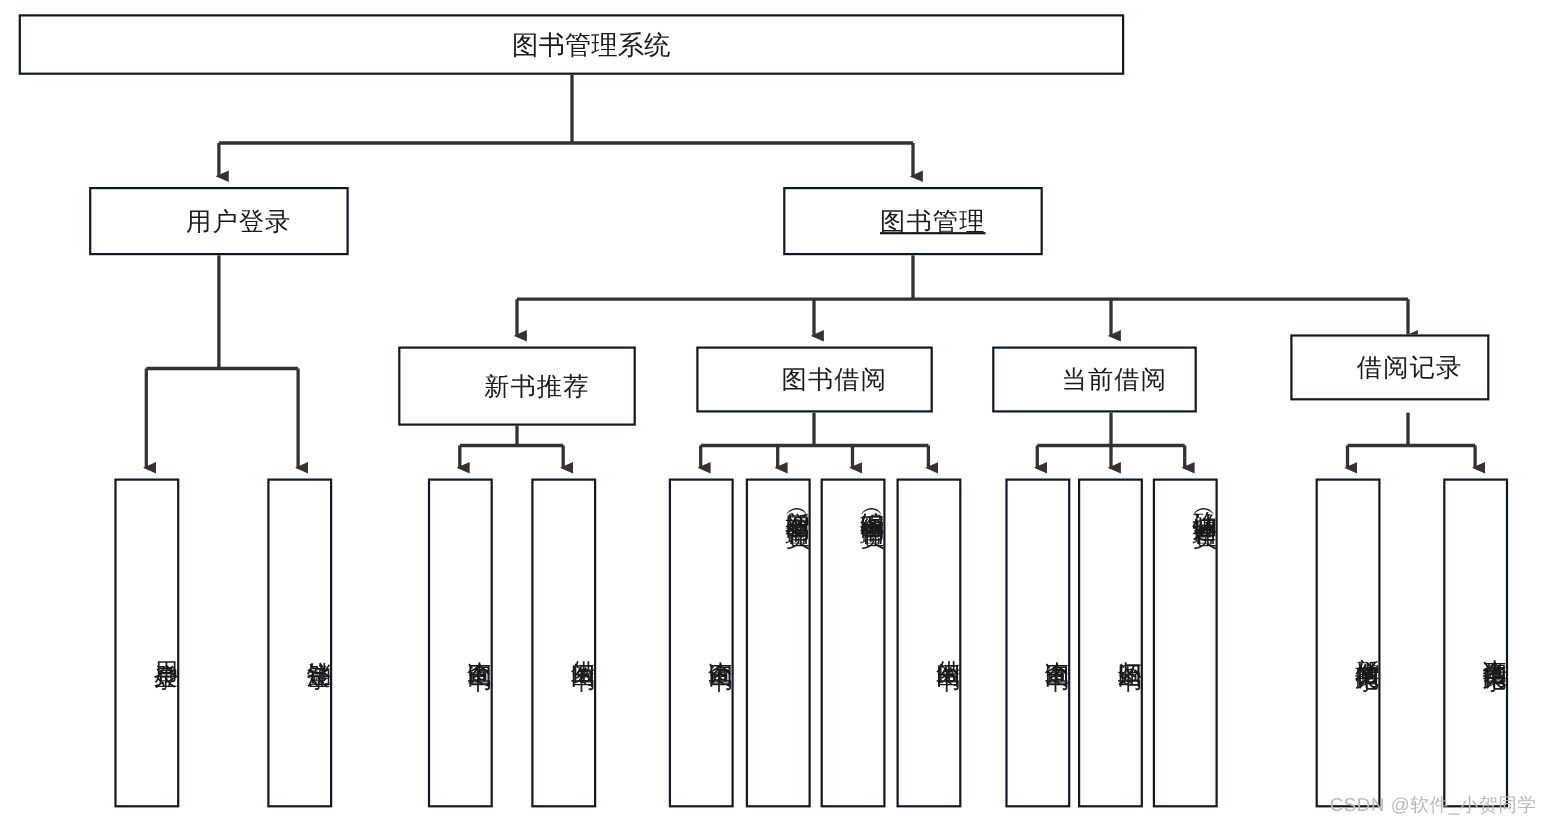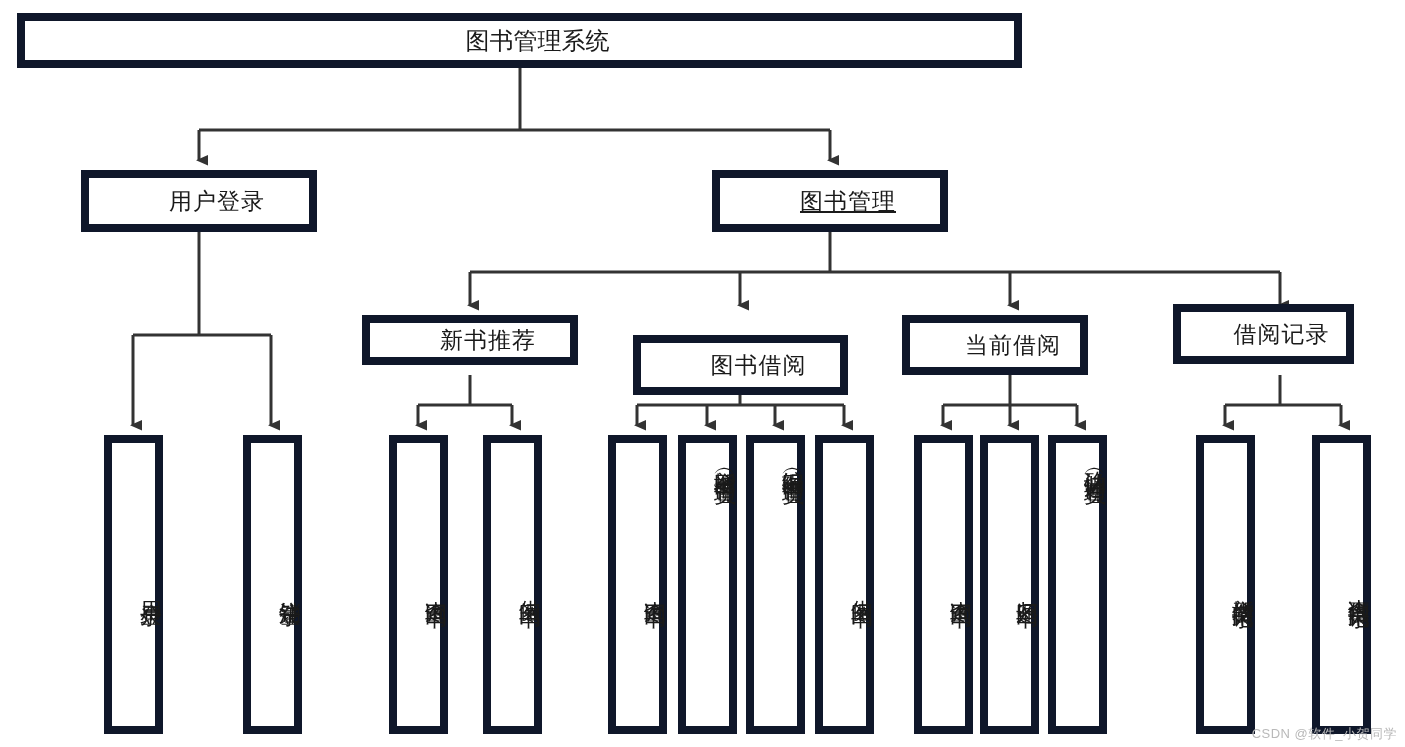--- a/index.html
+++ b/index.html
@@ -22,21 +22,21 @@
     position: absolute;
     left: 0;
     top: 0;
     width: 1405px;
     height: 747px;
     pointer-events: none;
   }
   .node {
     position: absolute;
     box-sizing: border-box;
-    border: 8px solid #0f172a;
+    border: 2px solid #0f172a;
     background: #ffffff;
     display: flex;
     align-items: center;
     justify-content: center;
     color: #1a1a1a;
     padding-left: 36px;
   }
   .node.h {
     font-size: 23px;
     letter-spacing: 1px;
@@ -64,21 +64,21 @@
     justify-content: center;
   }
   .leaf-inner.top {
     align-items: flex-start;
     padding-top: 6px;
   }
   .watermark {
     position: absolute;
     right: 8px;
     bottom: 4px;
-    font-size: 13px;
+    font-size: 17px;
     color: #b9b9b9;
     white-space: nowrap;
     letter-spacing: 0.5px;
   }
 </style>
 </head>
 <body>
 
 <div id="canvas">
 
@@ -138,24 +138,24 @@
     <span>图书管理系统</span>
   </div>
 
   <div class="node h" style="left:81px; top:170px; width:236px; height:62px;">
     <span>用户登录</span>
   </div>
   <div class="node h" style="left:712px; top:170px; width:236px; height:62px;text-decoration:underline;">
     <span>图书管理</span>
   </div>
 
-  <div class="node h" style="left:362px; top:315px; width:216px; height:50px;">
+  <div class="node h" style="left:362px; top:315px; width:216px; height:72px;">
     <span>新书推荐</span>
   </div>
-  <div class="node h" style="left:633px; top:315px; width:215px; height:60px;margin-top:20px;">
+  <div class="node h" style="left:633px; top:315px; width:215px; height:60px;">
     <span>图书借阅</span>
   </div>
   <div class="node h" style="left:902px; top:315px; width:186px; height:60px;">
     <span>当前借阅</span>
   </div>
   <div class="node h" style="left:1173px; top:304px; width:181px; height:60px;">
     <span>借阅记录</span>
   </div>
 
   <div class="node leaf" style="left:104px; top:435px; width:59px; height:299px;">

